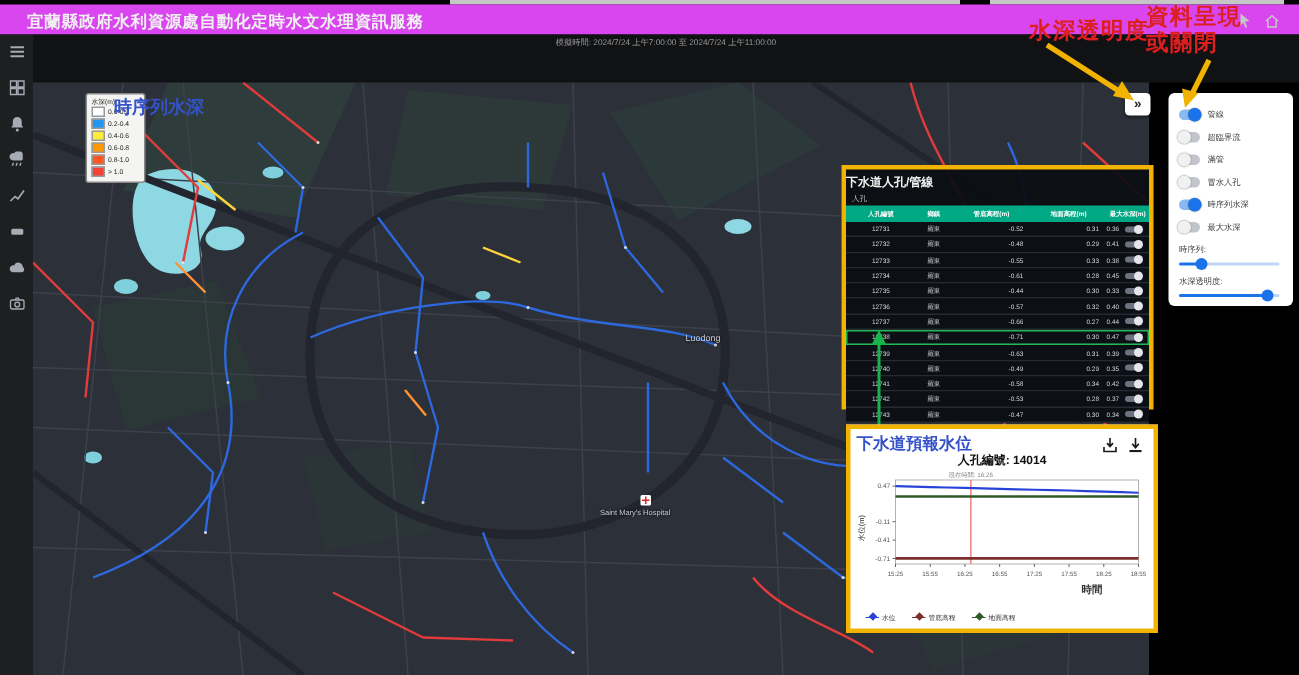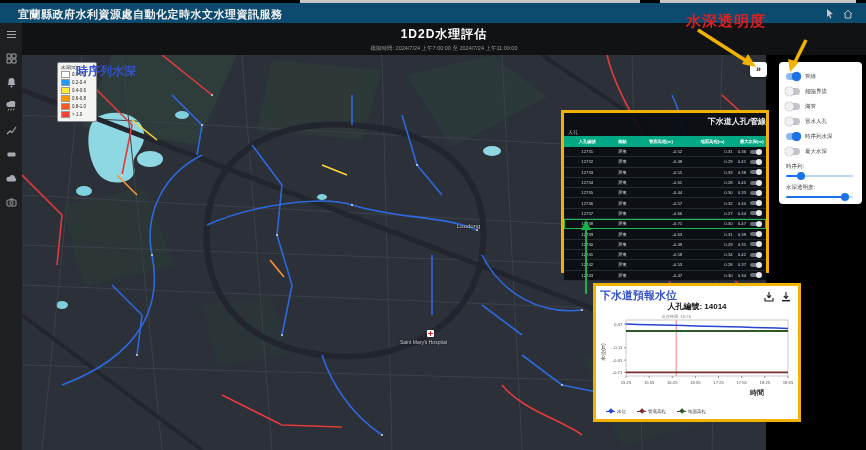--- a/index.html
+++ b/index.html
@@ -3,21 +3,21 @@
 <meta charset="utf-8">
 <style>
   html,body{margin:0;padding:0;background:#000;}
   #app{position:relative;width:866px;height:450px;background:#000;overflow:hidden;
        font-family:"Liberation Sans",sans-serif;-webkit-font-smoothing:antialiased;}
   
   .strip{position:absolute;top:0;height:3px;background:#dcdcdc;opacity:.9;}
   .strip.a{left:300px;width:340px;}
   .strip.b{left:660px;width:196px;}
   
-  .header{position:absolute;left:0;top:3px;width:866px;height:20px;background:#0c4a6e;}
+  .header{position:absolute;left:0;top:3px;width:866px;height:20px;background:#d946ef;}
   .app-title{position:absolute;left:18px;top:4px;color:#f0f0f0;font-size:11px;font-weight:bold;letter-spacing:.5px;}
   .hdr-ico{position:absolute;top:5px;width:12px;height:12px;color:#c8c8c8;}
   
   .subheader{position:absolute;left:22px;top:23px;width:844px;height:32px;background:#111214;text-align:center;}
   .page-title{margin-top:3px;color:#fff;font-size:12px;font-weight:bold;letter-spacing:1px;}
   .sim-time{margin-top:2px;color:#9a9a9a;font-size:5.5px;}
   
   .sidebar{position:absolute;left:0;top:23px;width:22px;height:427px;background:#1e1f21;display:flex;flex-direction:column;align-items:center;padding-top:6px;gap:13px;box-sizing:border-box;}
   .side-ico{width:11px;height:11px;color:#a7abb3;background:none;border:0;padding:0;cursor:pointer;}
   .side-ico svg{width:11px;height:11px;display:block;}
@@ -47,35 +47,35 @@
   .tg.on .knob{left:auto;right:-1px;background:#1a73e8;}
   .tg-lab{font-size:5.5px;color:#3c4043;white-space:nowrap;}
   .sl-lab{font-size:5.5px;color:#3c4043;margin:4px 0 2px 0;}
   .slider{position:relative;height:8px;cursor:pointer;}
   .sl-track{position:absolute;left:0;right:2px;top:3px;height:2px;border-radius:1px;}
   .sl-knob{position:absolute;top:0;width:8px;height:8px;border-radius:50%;background:#1a73e8;}
   
   .ybox{position:absolute;border:3px solid #f2b200;box-sizing:border-box;}
   
   .table-box{left:561px;top:110px;width:208px;height:163px;background:rgba(10,13,17,.93);}
-  .table-title{color:#f2f2f2;font-size:8px;font-weight:bold;text-align:right;margin-top:3px;}
+  .table-title{color:#f2f2f2;font-size:8px;font-weight:bold;text-align:left;margin-top:3px;}
   .table-tab{color:#b9bec6;font-size:5px;margin:2px 0 1px 4px;}
   .tgrid{display:grid;grid-template-columns:23% 12% 26% 25% 14%;align-items:center;}
   .thead{background:#00a884;height:11px;}
   .thead span{color:#fff;font-size:4.3px;font-weight:bold;text-align:center;}
   .trow{height:9.3px;border-bottom:.5px solid #262b33;background:#0c0f14;}
   .trow span{color:#cfd3d9;font-size:4.3px;text-align:right;padding-right:5px;}
   .trow span.c{text-align:center;padding-right:0;}
   .trow.sel{outline:1.5px solid #1db954;outline-offset:-1px;}
   .rowtg{display:inline-block;width:8px;height:4px;border-radius:2px;background:#6a7widt;background:#6a7280;position:relative;vertical-align:middle;margin-left:2px;}
   .rowtg i{position:absolute;right:-1px;top:-1px;width:6px;height:6px;border-radius:50%;background:#e4e6ea;}
   .cell-flex{display:flex;align-items:center;justify-content:flex-end;padding-right:3px;gap:2px;}
   .cell-flex b{color:#cfd3d9;font-size:4.3px;font-weight:normal;}
   
-  .chart-box{left:593px;top:283px;width:208px;height:139px;background:#fff;}
+  .chart-box{left:564px;top:283px;width:208px;height:139px;background:#fff;}
   .chart-anno{position:absolute;left:4px;top:2px;font-size:11px;font-weight:bold;color:#3552c8;}
   .dl{position:absolute;top:4px;display:flex;gap:7px;right:7px;}
   .dl button{width:10px;height:10px;border:0;background:none;padding:0;color:#1b1b1b;cursor:pointer;}
   .chart-title{position:absolute;left:0;right:0;top:15px;text-align:center;font-size:8px;font-weight:bold;color:#111;}
   #chart{position:absolute;left:2px;top:26px;}
   .cleg{position:absolute;left:10px;bottom:5px;display:flex;gap:11px;align-items:center;}
   .cleg .it{display:flex;align-items:center;gap:2px;}
   .cleg .mk{width:9px;height:3px;position:relative;}
   .cleg .mk i{position:absolute;left:3px;top:-1px;width:4px;height:4px;transform:rotate(45deg);}
   .cleg .lb{font-size:4.5px;color:#333;}
@@ -95,21 +95,20 @@
     <div class="app-title">宜蘭縣政府水利資源處自動化定時水文水理資訊服務</div>
     <svg class="hdr-ico" style="left:824px" viewBox="0 0 12 12">
         <path d="M3 1 L9 6 L6 6.5 L7.5 10 L6.3 10.5 L4.8 7.2 L3 9 Z" fill="currentColor"></path>
       </svg>
     <svg class="hdr-ico" style="left:842px" viewBox="0 0 12 12">
         <path d="M2 6 L6 2.5 L10 6 M3.2 5.5 V10 H8.8 V5.5" fill="none" stroke="currentColor" stroke-width="1"></path>
       </svg>
   </div>
 
   <div class="subheader">
-    <div class="page-title">1D2D水理評估</div>
     <div class="sim-time">模擬時間: 2024/7/24 上午7:00:00 至 2024/7/24 上午11:00:00</div>
   </div>
 
   <nav class="sidebar">
     <button class="side-ico">
         <svg viewBox="0 0 11 11">
           <path d="M1 2.5h9M1 5.5h9M1 8.5h9" stroke="currentColor" stroke-width="1.2" fill="none"></path>
         </svg>
       </button>
     <button class="side-ico">
@@ -564,20 +563,24 @@
         <span class="it">
           <span class="mk" style="background: linear-gradient(transparent 40%, rgb(45, 90, 39) 40%, rgb(45, 90, 39) 60%, transparent 60%);">
             <i style="background:#2d5a27"></i>
           </span>
           <span class="lb">地面高程</span>
         </span>
       </div>
   </div>
 
   <div class="anno-red" style="left:686px;top:12px">水深透明度</div>
+  <div class="anno-red" style="left:764px;top:3px">
+    <div>資料呈現</div>
+    <div>或關閉</div>
+  </div>
   <div class="anno-blue" style="left:76px;top:63px">時序列水深</div>
 
   <svg class="ov" style="left:680px;top:0" width="186" height="82">
     <line x1="18" y1="30" x2="68" y2="62" stroke="#f2b200" stroke-width="3.5"></line>
     <polygon points="76,67 62,64 68,54" fill="#f2b200"></polygon>
     <line x1="126" y1="40" x2="114" y2="64" stroke="#f2b200" stroke-width="3.5"></line>
     <polygon points="110,72 108,59 119,62" fill="#f2b200"></polygon>
   </svg>
 </div>
 

